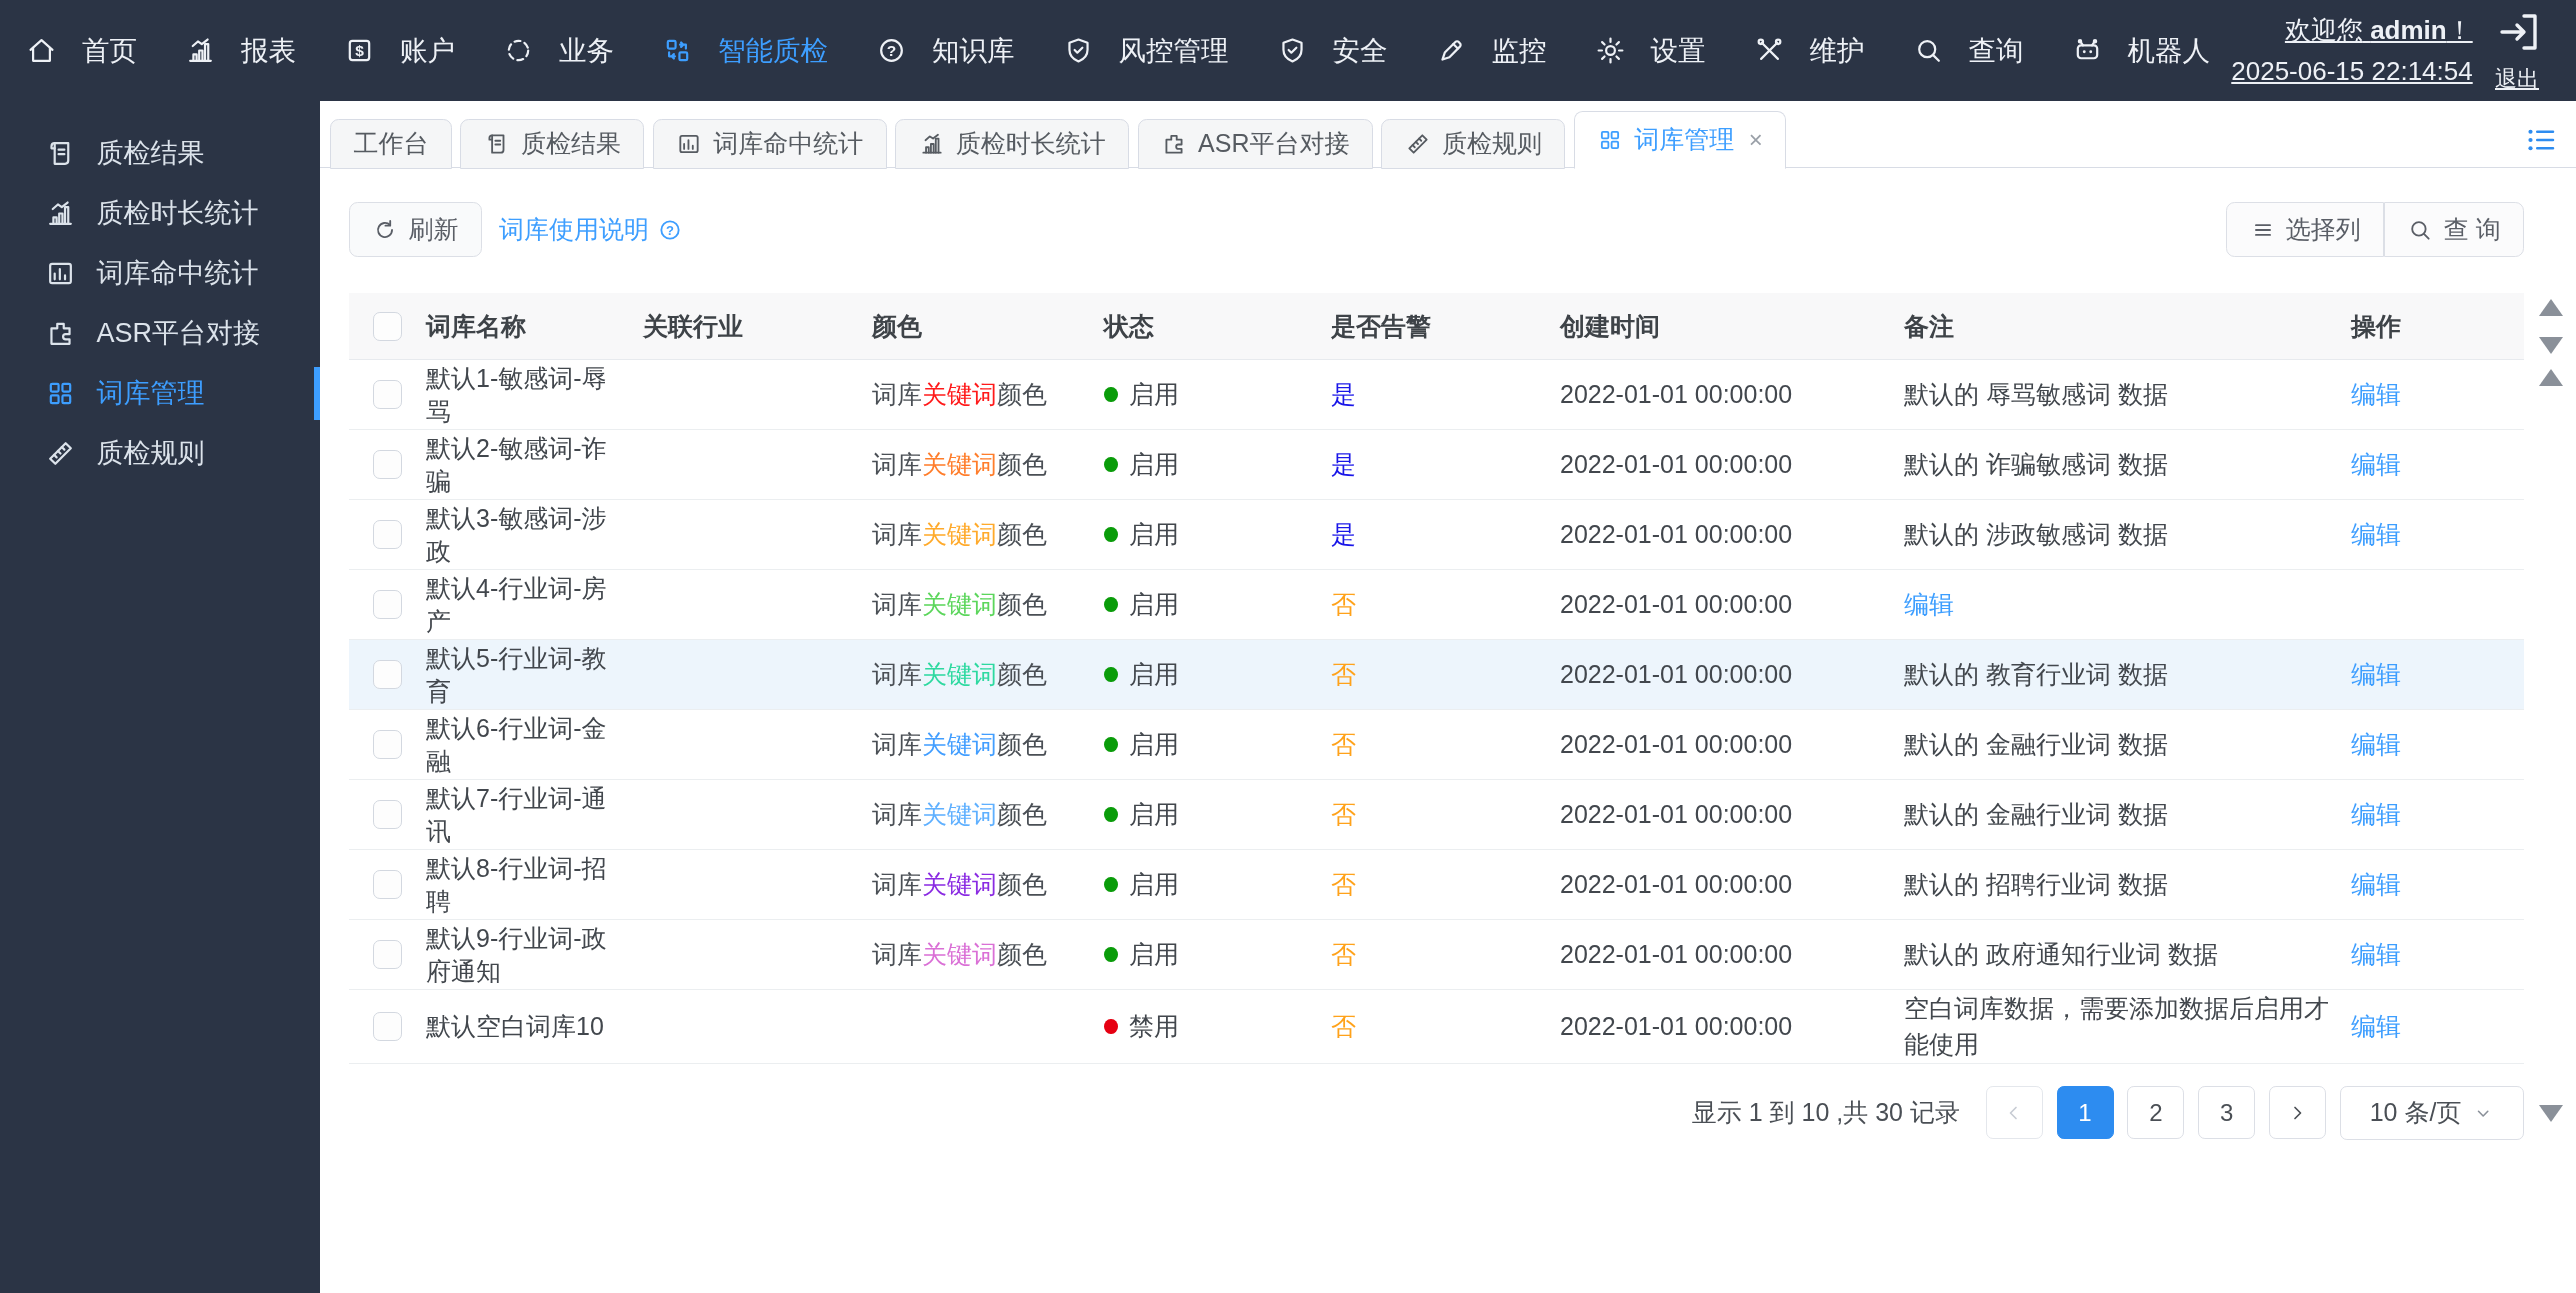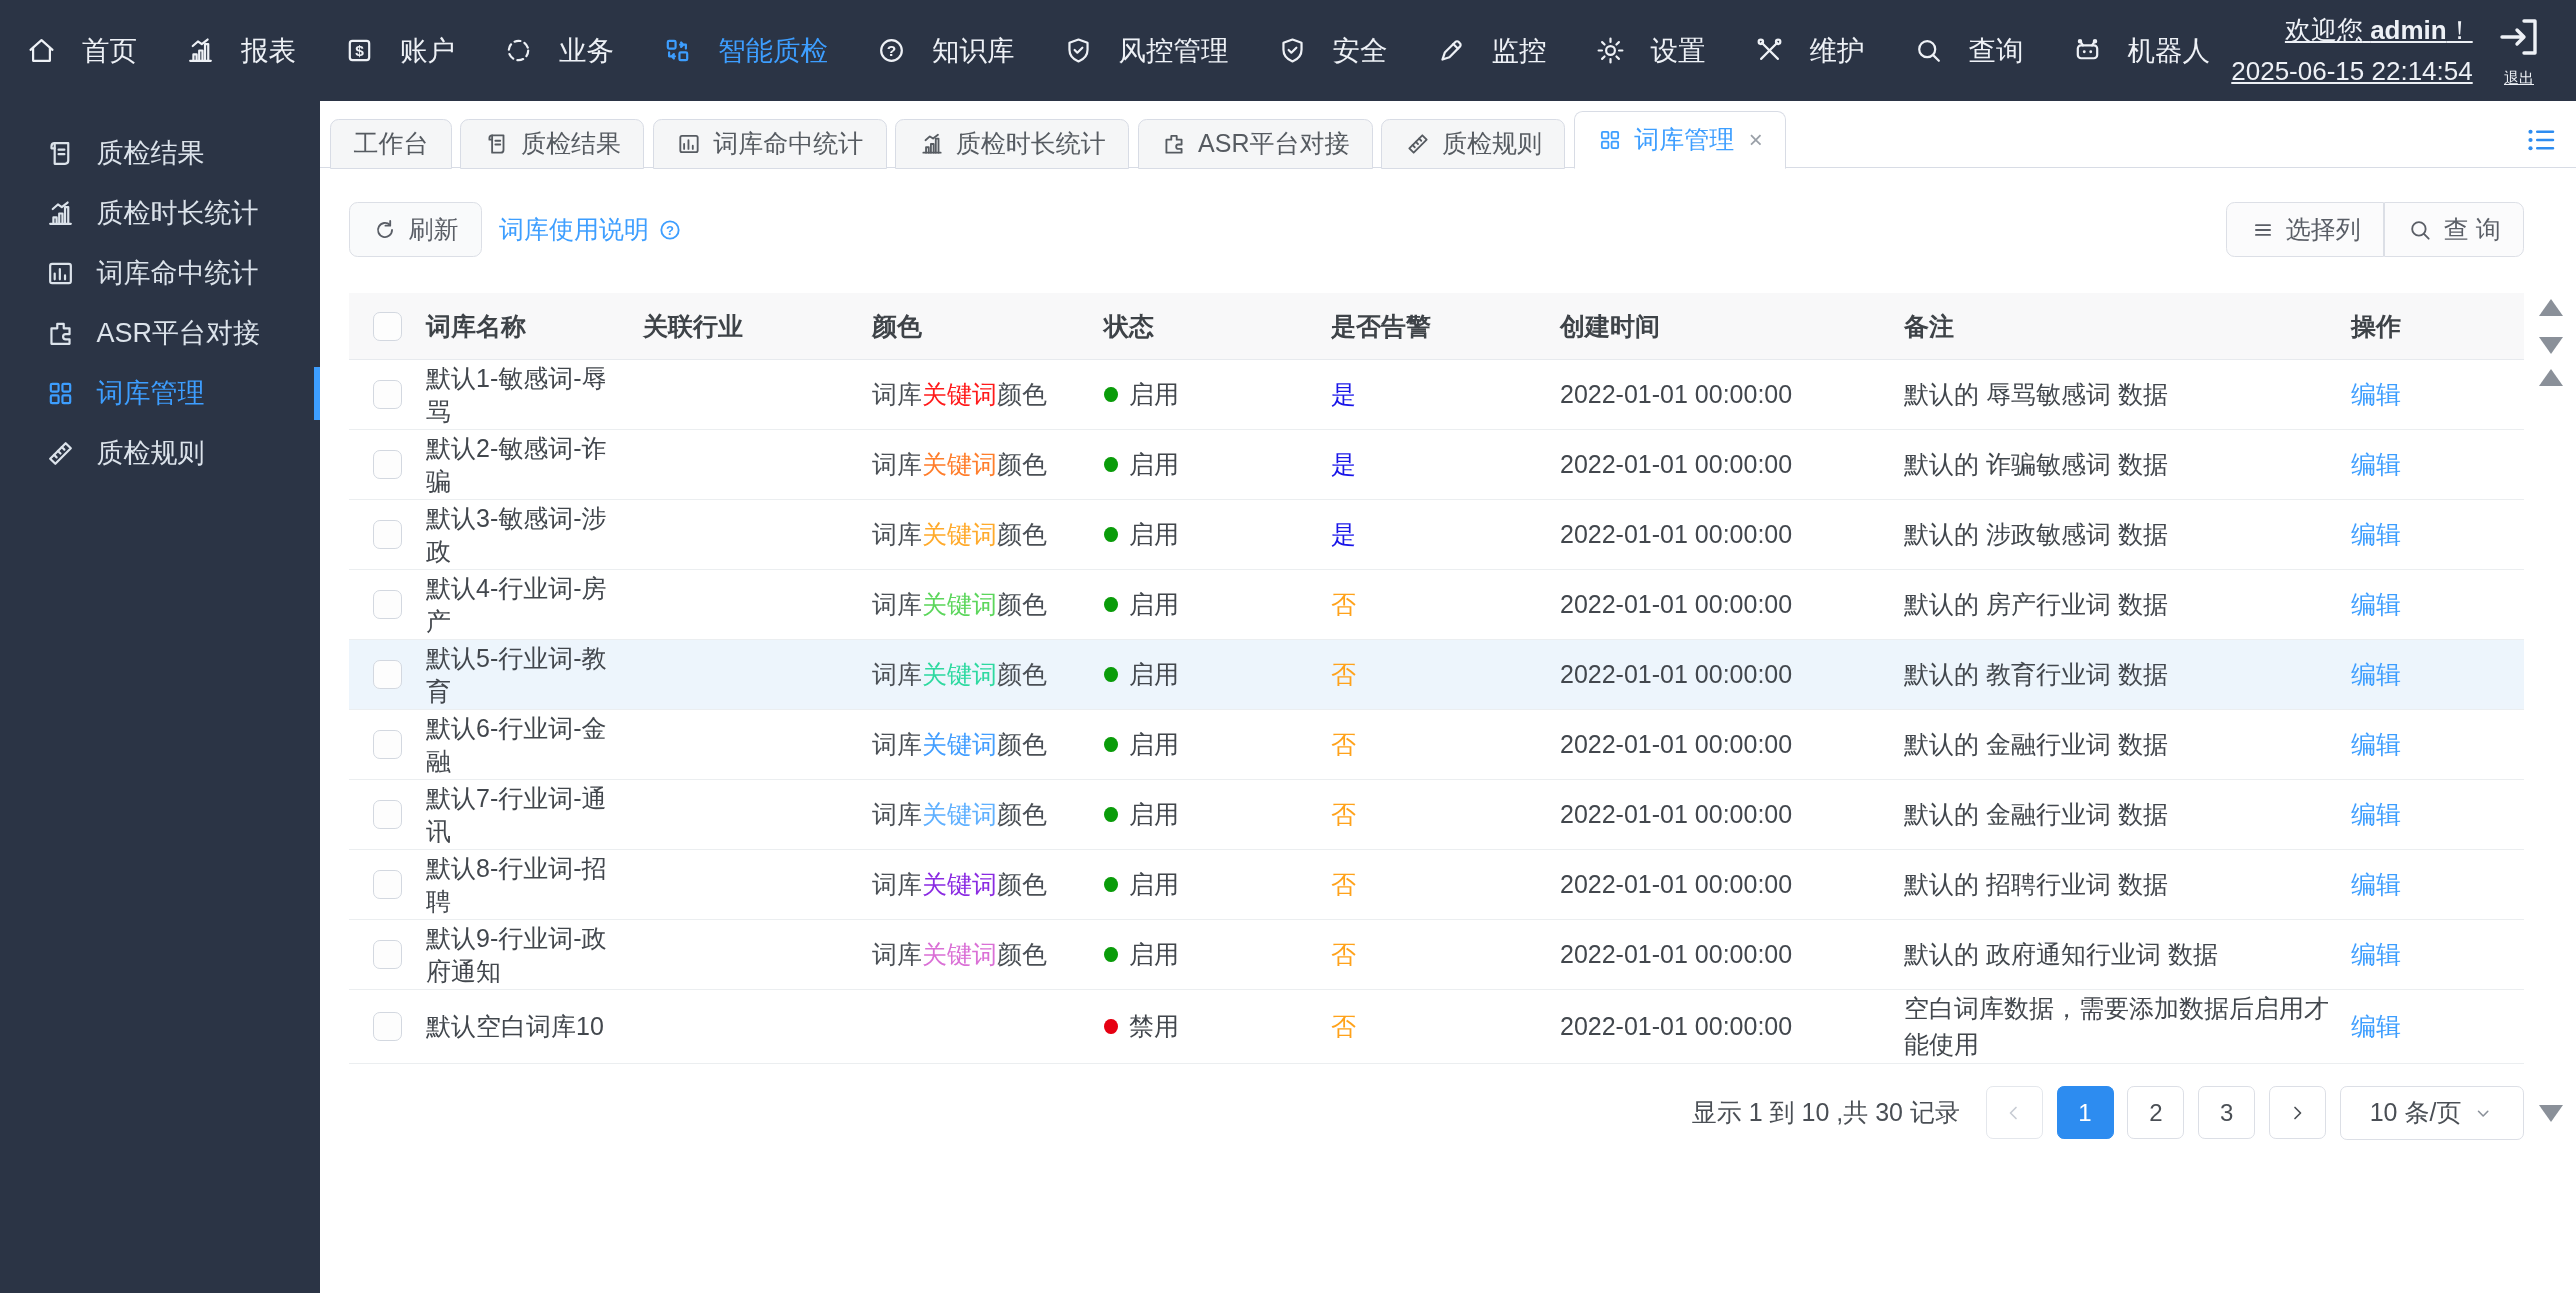--- a/index.html
+++ b/index.html
@@ -9,21 +9,21 @@
   
   .topnav { position:absolute; top:0; left:0; width:2576px; height:101px;
     background:#2b3445; display:flex; align-items:center; color:#eef1f6; z-index:5; }
   .nav-items { display:flex; align-items:center; gap:48px; padding-left:26px; }
   .nav-item { display:flex; align-items:center; gap:25px; font-size:27.5px; cursor:pointer; white-space:nowrap; }
   .nav-item .ic svg { width:31px; height:31px; display:block; }
   .nav-item.active { color:#3d9eff; }
   .topnav-right { margin-left:auto; display:flex; align-items:center; gap:22.3px; padding-right:33px;text-decoration:underline; }
   .welcome { text-align:right; font-size:26px; line-height:1.55; white-space:nowrap; }
   .welcome b { font-weight:bold; }
-  .logout { display:flex; flex-direction:column; align-items:center; font-size:15px; gap:8px; }
+  .logout { display:flex; flex-direction:column; align-items:flex-start; font-size:22px; gap:8px; }
   .logout .ic svg { width:48px; height:48px; display:block; }
 
   
   .sidebar { position:absolute; top:101px; left:0; width:320px; height:1192px;
     background:#2b3445; padding-top:22.3px; }
   .side-item { position:relative; display:flex; align-items:center; gap:20.6px;
     height:60px; padding-left:45px; color:#dce3eb; font-size:27px; cursor:pointer; white-space:nowrap; }
   .side-item .ic svg { width:31px; height:31px; display:block; }
   .side-item.active { color:#3d9eff; }
   .side-item.active::after { content:""; position:absolute; right:0; top:3.4px; bottom:3.4px;
@@ -493,21 +493,20 @@
           </div>
           <div class="cell col-name">默认4-行业词-房产</div>
           <div class="cell col-industry"></div>
           <div class="cell col-color"><span class="kw-prefix">词库</span><span style="color: rgb(92, 214, 92);">关键词</span><span class="kw-suffix">颜色</span></div>
           <div class="cell col-status status-wrap">
             <span class="dot" style="background: rgb(10, 156, 10);"></span>
             <span>启用</span>
           </div>
           <div class="cell col-alarm"><span style="color: rgb(255, 162, 26);">否</span></div>
           <div class="cell col-created">2022-01-01 00:00:00</div>
-          <div class="cell col-remark">默认的 房产行业词 数据</div>
           <div class="cell col-op"><span class="edit-link">编辑</span></div>
         </div>
         <div class="trow hl">
           <div class="cell col-cb">
             <div class="checkbox"></div>
           </div>
           <div class="cell col-name">默认5-行业词-教育</div>
           <div class="cell col-industry"></div>
           <div class="cell col-color"><span class="kw-prefix">词库</span><span style="color: rgb(46, 217, 160);">关键词</span><span class="kw-suffix">颜色</span></div>
           <div class="cell col-status status-wrap">

